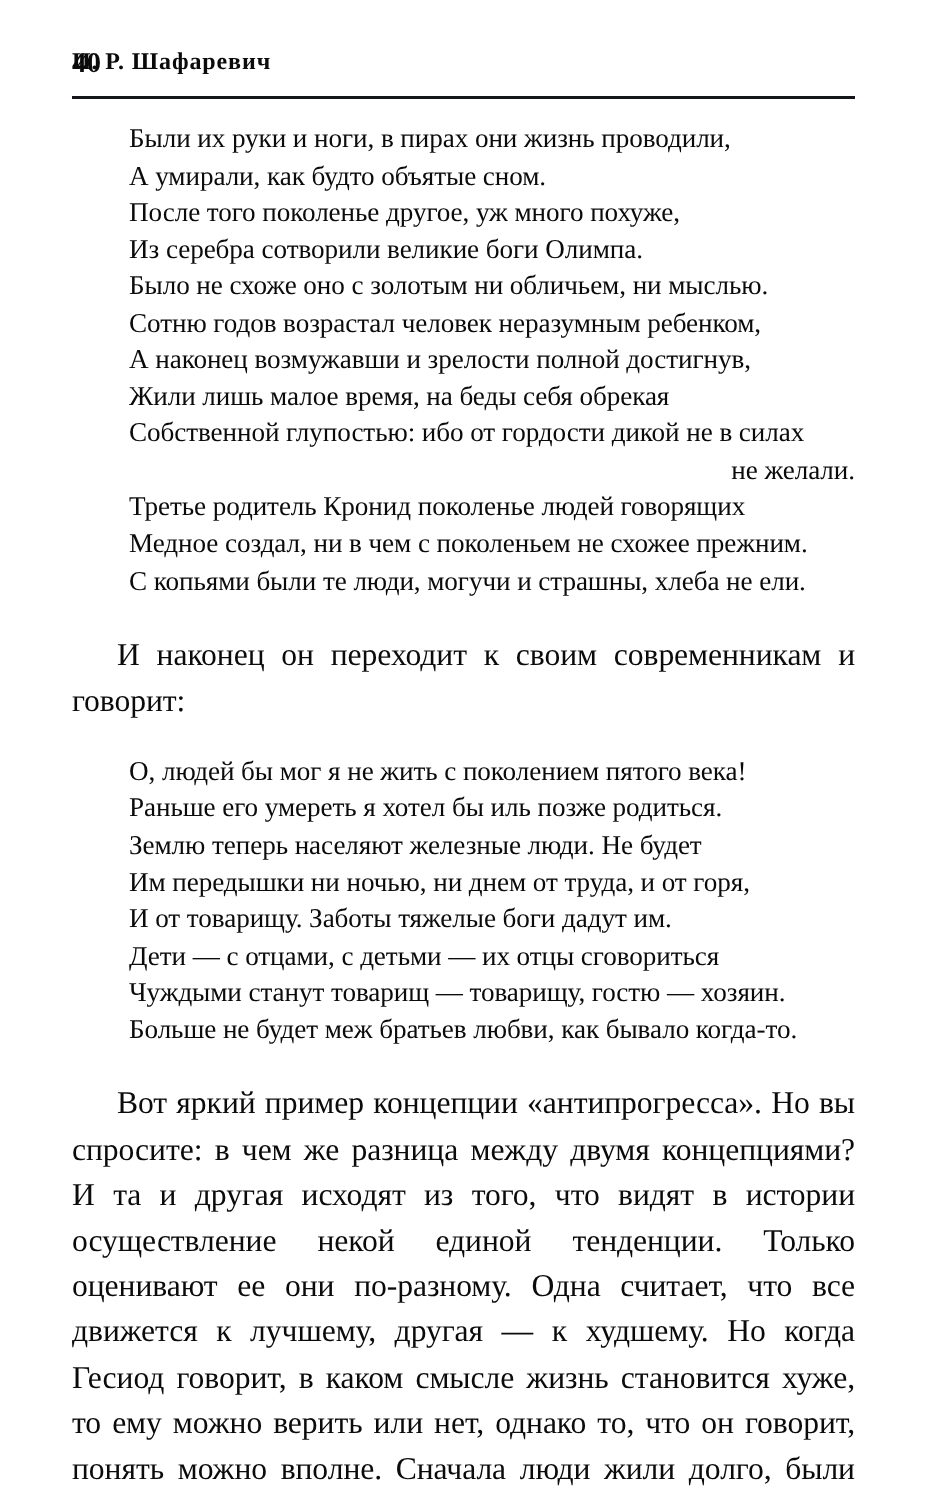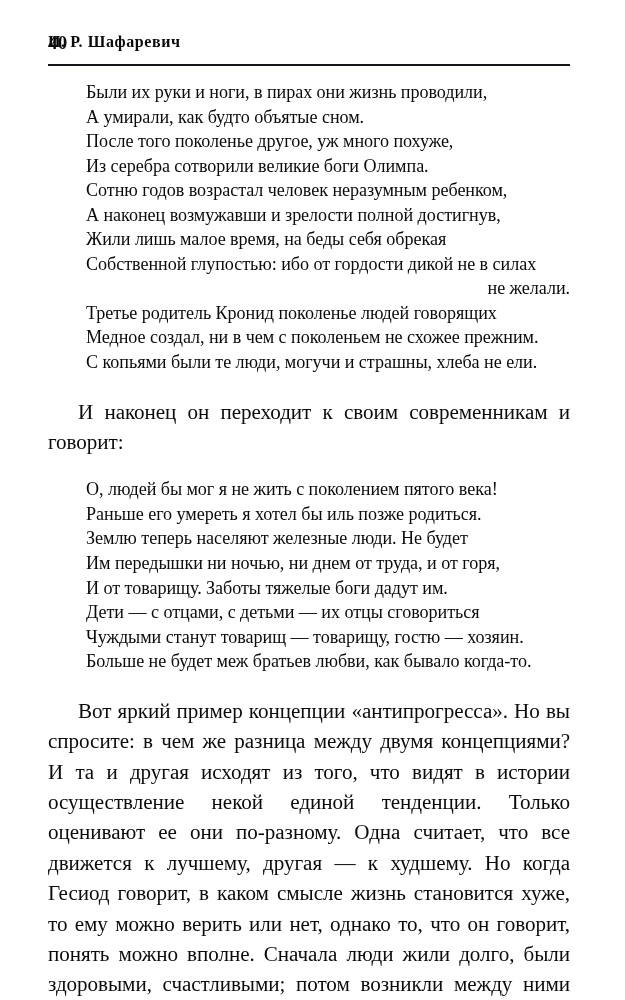--- a/index.html
+++ b/index.html
@@ -114,20 +114,21 @@
   </div>
   <div class="header-rule"></div>
 
   <div class="body">
 
     <ul class="verse">
       <li>Были их руки и ноги, в пирах они жизнь проводили,</li>
       <li>А умирали, как будто объятые сном.</li>
       <li>После того поколенье другое, уж много похуже,</li>
       <li>Из серебра сотворили великие боги Олимпа.</li>
+      <li>Было не схоже оно с золотым ни обличьем, ни мыслью.</li>
       <li>Сотню годов возрастал человек неразумным ребенком,</li>
       <li>А наконец возмужавши и зрелости полной достигнув,</li>
       <li>Жили лишь малое время, на беды себя обрекая</li>
       <li>Собственной глупостью: ибо от гордости дикой не в силах</li>
       <li class="runover">не желали.</li>
       <li>Третье родитель Кронид поколенье людей говорящих</li>
       <li>Медное создал, ни в чем с поколеньем не схожее прежним.</li>
       <li>С копьями были те люди, могучи и страшны, хлеба не ели.</li>
     </ul>
 

